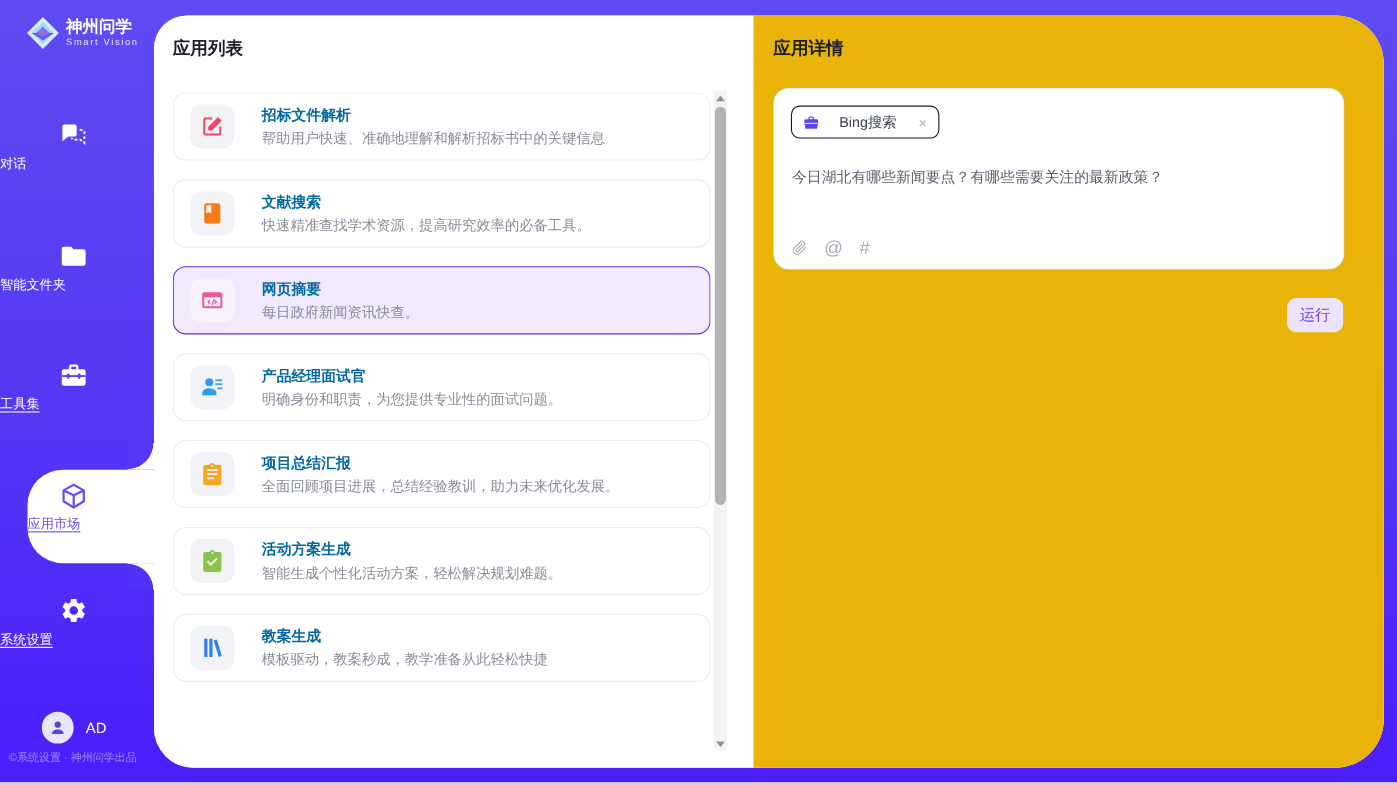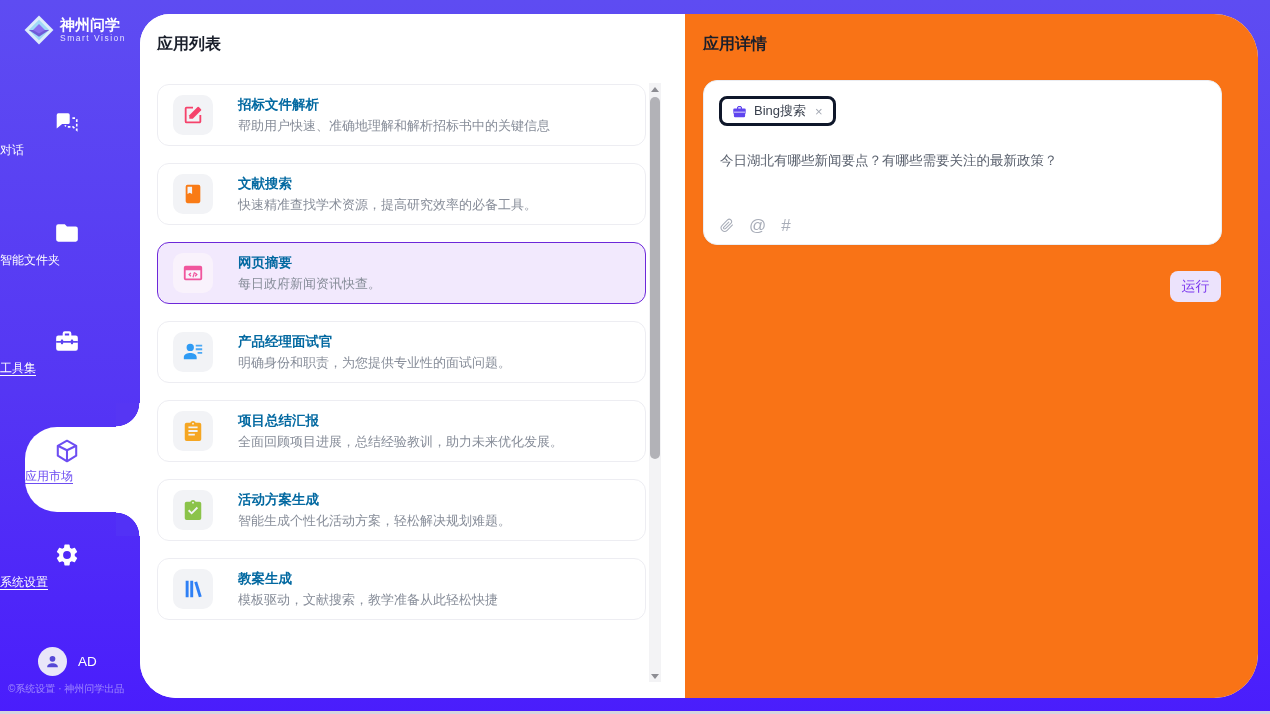--- a/index.html
+++ b/index.html
@@ -10,21 +10,21 @@
     position:relative;
   }
 
   
   .frame {
     position:absolute; left:140px; top:14px; width:1118px; height:684px;
     background:#ffffff; border-radius:30px 44px 44px 36px;
     overflow:hidden; display:flex;
   }
   .list-panel { position:relative; width:545px; background:#ffffff; flex:0 0 545px; }
-  .detail-panel { position:relative; flex:1; background:#f97316; }
+  .detail-panel { position:relative; flex:1; background:#eab308; }
 
   .panel-title { position:absolute; top:20px; font-size:16px; font-weight:700; color:#1a1f2b; }
   .list-panel .panel-title { left:17px; }
   .detail-panel .panel-title { left:18px; }
 
   
   .cards { position:absolute; left:17px; top:70px; width:489px; bottom:0; overflow:hidden; }
   .app-card {
     height:62px; margin-bottom:17px; background:#ffffff;
     border:1px solid #ededf2; border-radius:12px;
@@ -51,22 +51,22 @@
   .sb-thumb { position:absolute; left:1px; top:14px; width:10px; height:362px; background:#b2b2b7; border-radius:5px; cursor:pointer; }
 
   
   .detail-card {
     position:absolute; left:18px; top:66px; width:519px; height:165px;
     background:#ffffff; border:1px solid #ebedf2; border-radius:14px;
     box-shadow:0 1px 3px rgba(20,20,40,0.03);
   }
   .tag-pill {
     position:absolute; left:15px; top:15px; height:30px;
-    display:inline-flex; align-items:center; gap:7px; padding:0 10px;
-    border:3px solid #0f172a; border-radius:8px; background:#fff; cursor:pointer;
+    display:inline-flex; align-items:center; gap:18px; padding:0 10px;
+    border:1px solid #0f172a; border-radius:8px; background:#fff; cursor:pointer;
   }
   .tag-pill svg { width:15px; height:15px; }
   .tag-label { font-size:13px; color:#3a414e; }
   .tag-close { font-size:13px; color:#a3a8b3; margin-left:2px; cursor:pointer; line-height:1; }
   .query-text { position:absolute; left:16px; top:71px; right:16px; font-size:13.5px; color:#5a616e; }
   .attach-row { position:absolute; left:16px; top:136px; display:flex; align-items:center; gap:15px; color:#a8adb8; }
   .attach-row .glyph { font-size:17px; line-height:1; cursor:pointer; }
   .attach-row svg { display:block; cursor:pointer; }
   .run-btn {
     position:absolute; right:37px; top:257px; width:51px; height:31px;
@@ -192,21 +192,21 @@
 
       <div class="app-card">
         <div class="icon-box" style="color:#2f80f5">
           <svg viewBox="0 0 24 24" fill="currentColor">
               <path d="M4 3h3.2v18H4zM9 3h3.2v18H9z"></path>
               <path d="M13.4 4.6l3.1-.9 5 16.4-3.1.9z"></path>
             </svg>
         </div>
         <div class="card-text">
           <div class="card-title">教案生成</div>
-          <div class="card-desc">模板驱动，文献搜索，教学准备从此轻松快捷</div>
+          <div class="card-desc">模板驱动，教案秒成，教学准备从此轻松快捷</div>
         </div>
       </div>
 
     </div>
 
     <div class="scrollbar">
       <div class="sb-arrow up">
           <div class="tri-up"></div>
         </div>
       <div class="sb-thumb"></div>

